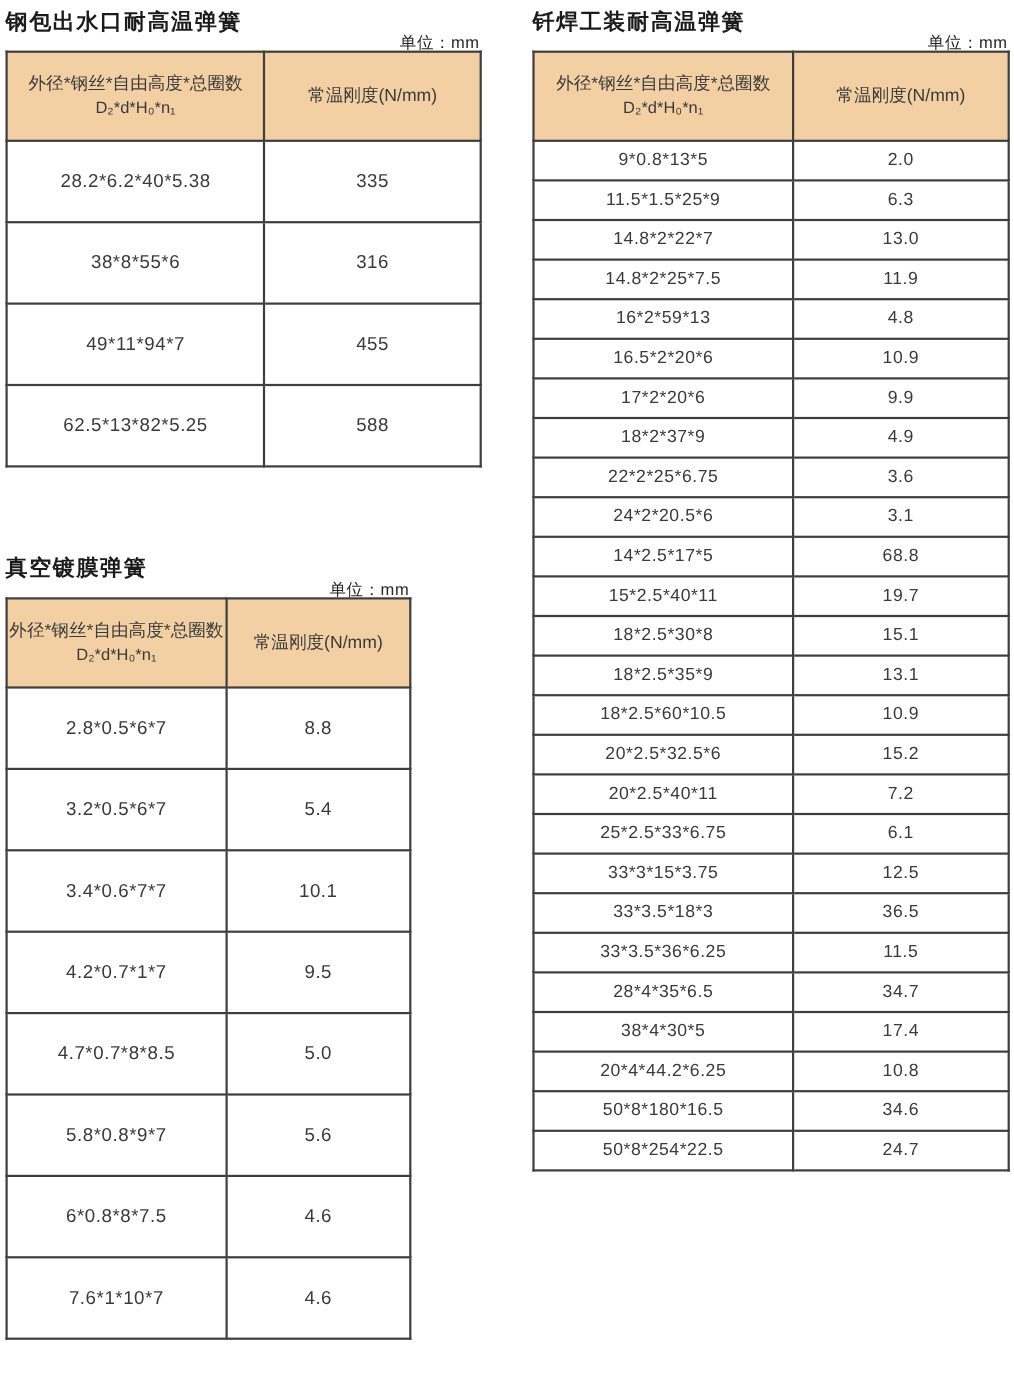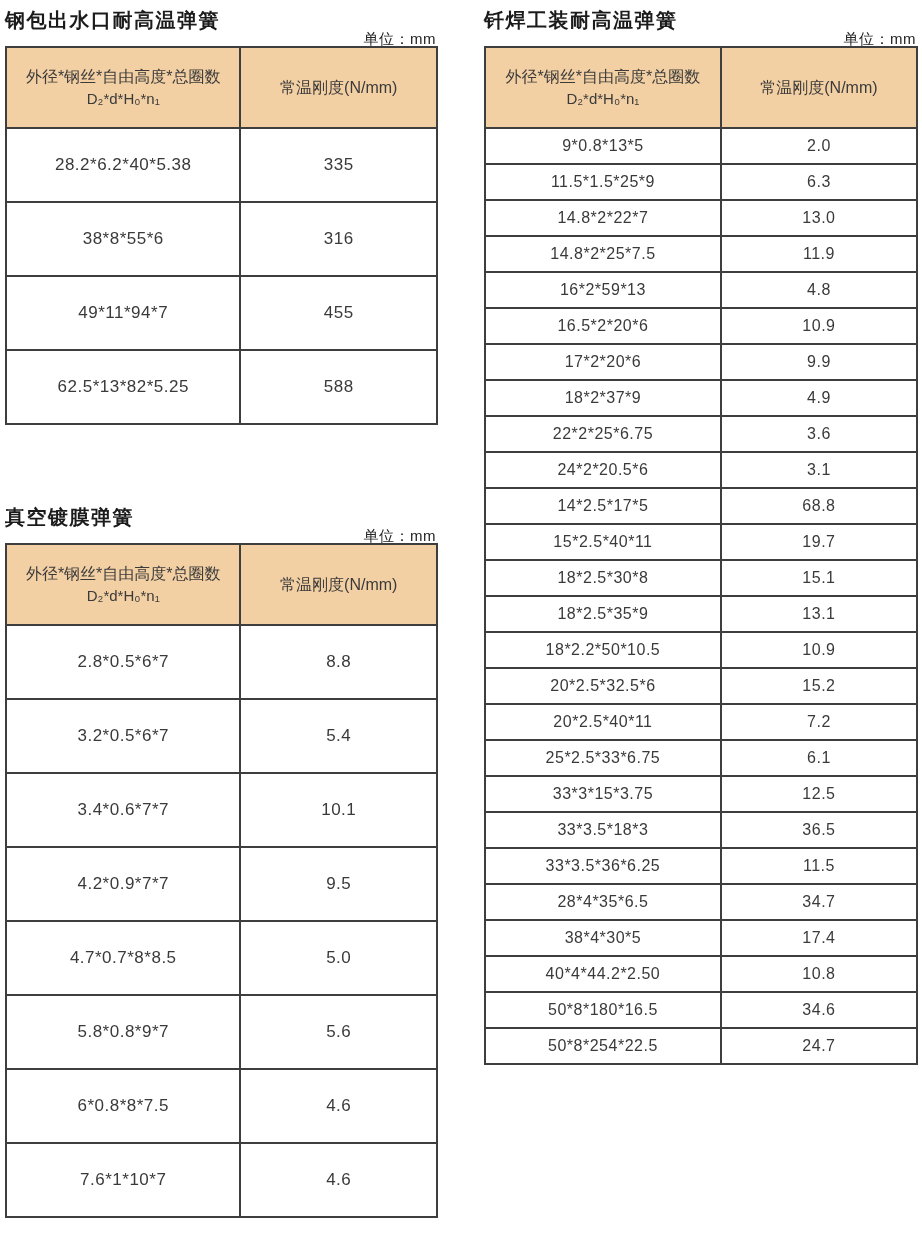--- a/index.html
+++ b/index.html
@@ -5,21 +5,21 @@
   * { margin:0; padding:0; box-sizing:border-box; }
   html, body { background:#ffffff; }
   body {
     width:922px; height:1250px; position:relative; overflow:hidden;
     font-family:"Liberation Sans","DejaVu Sans",sans-serif;
     color:#3a3a3a;
   }
   .page { position:absolute; inset:0; background:#ffffff;border-radius:14px; }
   .block { position:absolute; }
   #block-1 { left:5px;  top:8px;   width:433px; }
-  #block-2 { left:5px;  top:505px; width:433px; }
+  #block-2 { left:5px;  top:505px; width:369px; }
   #block-3 { left:484px; top:8px;  width:434px; }
   .title-row { position:relative; height:38px; }
   .table-title {
     font-size:20px; font-weight:bold; color:#1b1b1b;
     letter-spacing:1.5px; line-height:24px;
   }
   .unit-label {
     position:absolute; right:2px; bottom:-3px;
     font-size:15px; color:#242424; letter-spacing:0.5px;
   }
@@ -120,21 +120,21 @@
             <td>3.2*0.5*6*7</td>
             <td>5.4</td>
           </tr>
 
           <tr>
             <td>3.4*0.6*7*7</td>
             <td>10.1</td>
           </tr>
 
           <tr>
-            <td>4.2*0.9*7*7</td>
+            <td>4.2*0.7*1*7</td>
             <td>9.5</td>
           </tr>
 
           <tr>
             <td>4.7*0.7*8*8.5</td>
             <td>5.0</td>
           </tr>
 
           <tr>
             <td>5.8*0.8*9*7</td>
@@ -239,21 +239,21 @@
             <td>18*2.5*30*8</td>
             <td>15.1</td>
           </tr>
 
           <tr>
             <td>18*2.5*35*9</td>
             <td>13.1</td>
           </tr>
 
           <tr>
-            <td>18*2.2*50*10.5</td>
+            <td>18*2.5*60*10.5</td>
             <td>10.9</td>
           </tr>
 
           <tr>
             <td>20*2.5*32.5*6</td>
             <td>15.2</td>
           </tr>
 
           <tr>
             <td>20*2.5*40*11</td>
@@ -284,21 +284,21 @@
             <td>28*4*35*6.5</td>
             <td>34.7</td>
           </tr>
 
           <tr>
             <td>38*4*30*5</td>
             <td>17.4</td>
           </tr>
 
           <tr>
-            <td>40*4*44.2*2.50</td>
+            <td>20*4*44.2*6.25</td>
             <td>10.8</td>
           </tr>
 
           <tr>
             <td>50*8*180*16.5</td>
             <td>34.6</td>
           </tr>
 
           <tr>
             <td>50*8*254*22.5</td>

